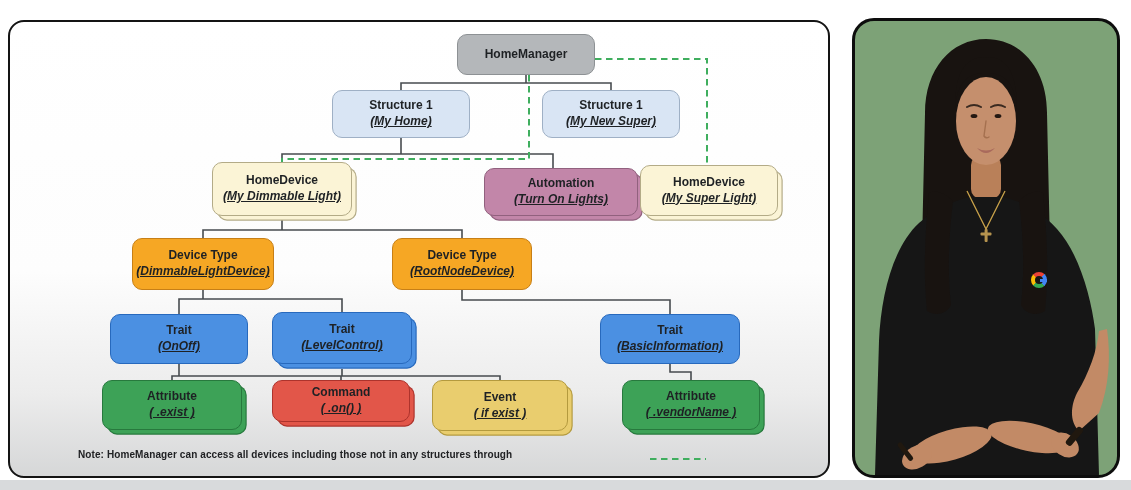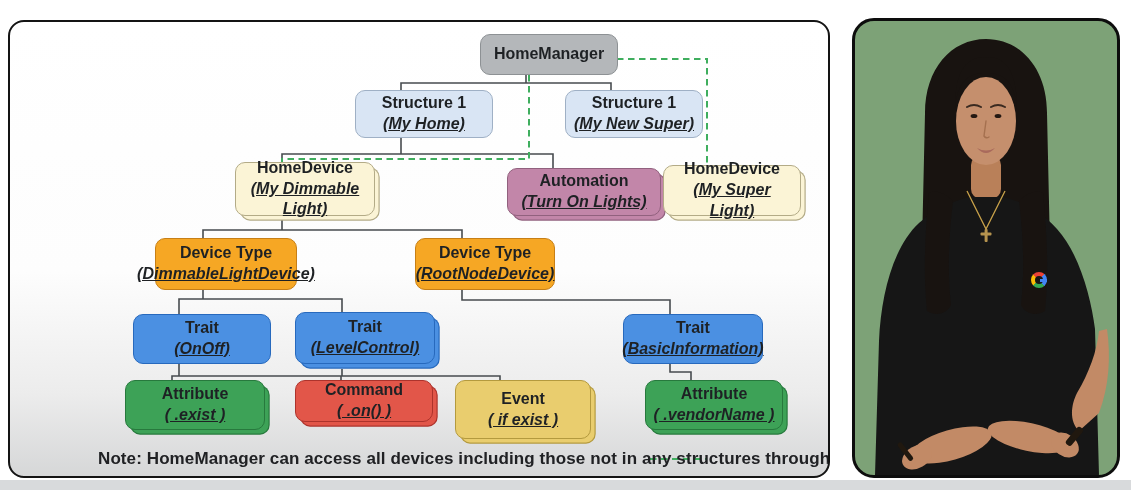--- a/index.html
+++ b/index.html
@@ -11,36 +11,36 @@
   .diagram-panel{
     position:absolute;left:8px;top:20px;width:822px;height:458px;
     border:2px solid #141414;border-radius:16px;box-sizing:border-box;
     background:linear-gradient(180deg,#ffffff 0%,#fdfdfd 55%,#ececec 82%,#d6d7d8 100%);
     overflow:hidden;
   }
   .connectors{position:absolute;left:0;top:0;}
   .node{
     position:absolute;box-sizing:border-box;border:1.5px solid;border-radius:10px;
     display:flex;flex-direction:column;align-items:center;justify-content:center;
-    text-align:center;font-size:16px;font-weight:600;color:#1e2124;line-height:1.3;
-    padding:3px 5px;background:var(--fill);border-color:var(--line);margin-left:23px;
+    text-align:center;font-size:12px;font-weight:600;color:#1e2124;line-height:1.3;
+    padding:3px 5px;background:var(--fill);border-color:var(--line);
   }
   .node .sub{font-style:italic;font-weight:600;text-decoration:underline;}
   .stacked{box-shadow:5px 5px 0 -1.5px var(--fill),5px 5px 0 -0.3px var(--line);}
   .c-gray {--fill:#b4b7ba;--line:#8d9194;}
   .c-bluelight{--fill:#d9e5f4;--line:#9fb0c5;}
   .c-cream{--fill:#fbf4d6;--line:#b3ab87;}
   .c-plum {--fill:#c286a9;--line:#91617e;}
   .c-orange{--fill:#f6a724;--line:#c77f16;}
   .c-blue {--fill:#4b90e2;--line:#2769bd;}
   .c-green{--fill:#3da257;--line:#27793d;}
   .c-red  {--fill:#e25649;--line:#ad332c;}
   .c-yellow{--fill:#e9cd6e;--line:#b49a3e;}
   .note{
-    position:absolute;left:88px;top:427px;font-size:17px;font-weight:700;
+    position:absolute;left:68px;top:427px;font-size:10px;font-weight:700;
     color:#202124;letter-spacing:0.1px;white-space:nowrap;
   }
   
   .presenter-panel{
     position:absolute;left:852px;top:18px;width:268px;height:460px;
     border:3px solid #0d0d0d;border-radius:22px;box-sizing:border-box;
     background:#7da277;overflow:hidden;
   }
   .person{position:absolute;left:0;top:0;}
   .g-logo{
@@ -139,21 +139,21 @@
     <div class="node c-green stacked" style="left:92px;top:358px;width:140px;height:50px">
       <span>Attribute</span>
       <span class="sub">( .exist )</span>
     </div>
 
     <div class="node c-red stacked" style="left:262px;top:358px;width:138px;height:42px">
       <span>Command</span>
       <span class="sub">( .on() )</span>
     </div>
 
-    <div class="node c-yellow stacked" style="left:422px;top:358px;width:136px;height:59px">
+    <div class="node c-yellow stacked" style="left:422px;top:358px;width:136px;height:51px">
       <span>Event</span>
       <span class="sub">( if exist )</span>
     </div>
 
     <div class="node c-green stacked" style="left:612px;top:358px;width:138px;height:50px">
       <span>Attribute</span>
       <span class="sub">( .vendorName )</span>
     </div>
 
     <div class="note">

